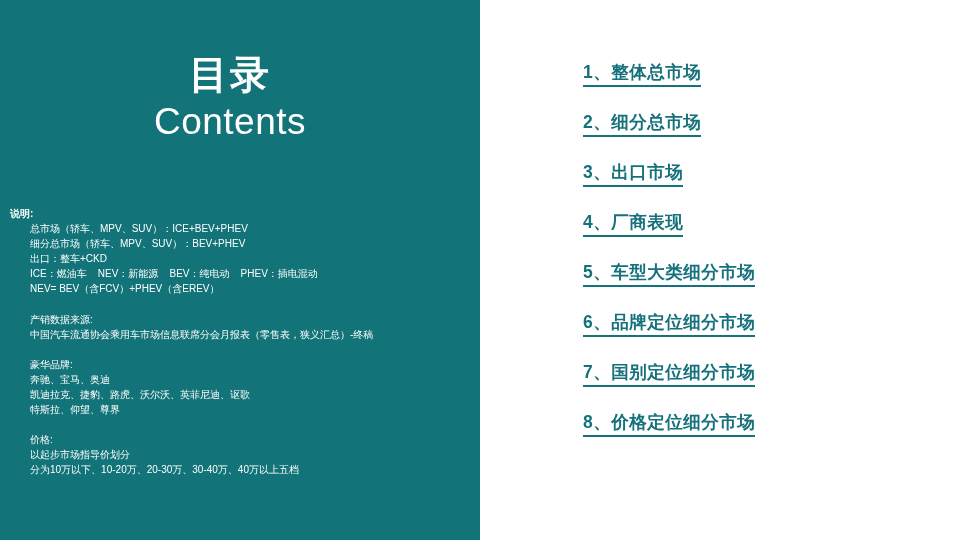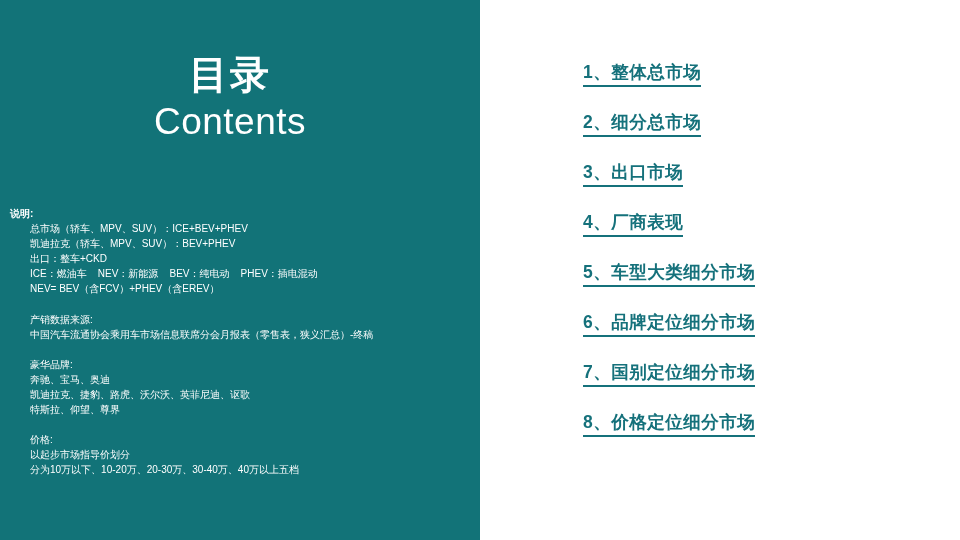--- a/index.html
+++ b/index.html
@@ -117,21 +117,21 @@
 
     <div id="title-block">
       <div id="title-cn">目录</div>
       <div id="title-en">Contents</div>
     </div>
 
     <div id="notes">
 
       <div class="note-head">说明:</div>
       <div class="note-line">总市场（轿车、MPV、SUV）：ICE+BEV+PHEV</div>
-      <div class="note-line">凯迪拉克（轿车、MPV、SUV）：BEV+PHEV</div>
+      <div class="note-line">细分总市场（轿车、MPV、SUV）：BEV+PHEV</div>
       <div class="note-line">出口：整车+CKD</div>
       <div class="note-line">ICE：燃油车    NEV：新能源    BEV：纯电动    PHEV：插电混动</div>
       <div class="note-line">NEV= BEV（含FCV）+PHEV（含EREV）</div>
 
       <div class="note-gap"></div>
 
       <div class="note-sub">产销数据来源:</div>
       <div class="note-line">中国汽车流通协会乘用车市场信息联席分会月报表（零售表，狭义汇总）-终稿</div>
 
       <div class="note-gap"></div>

